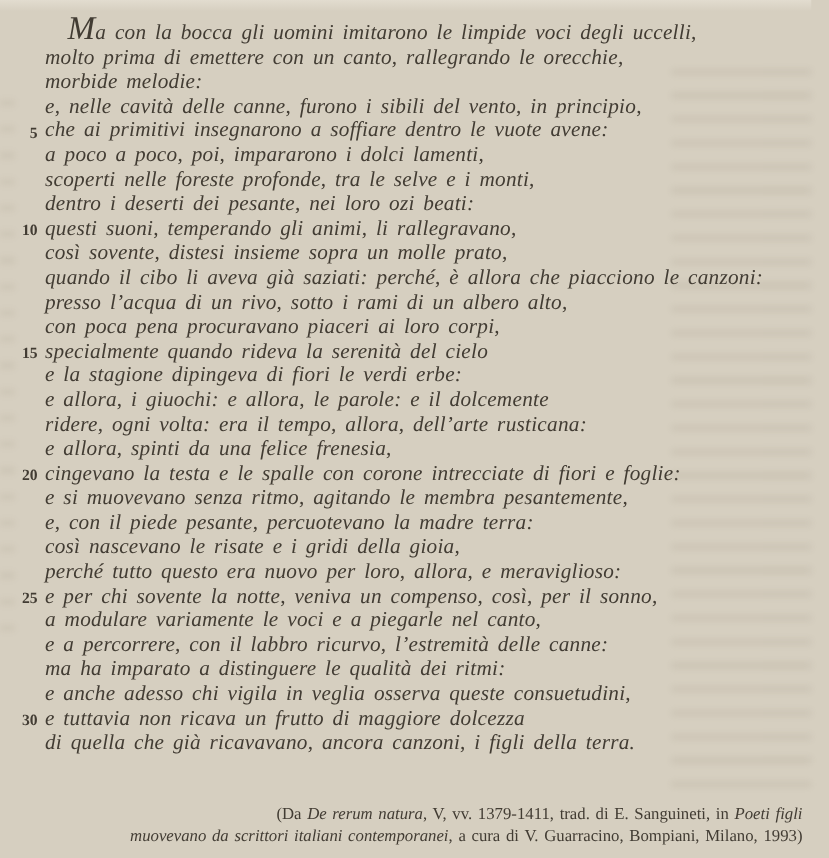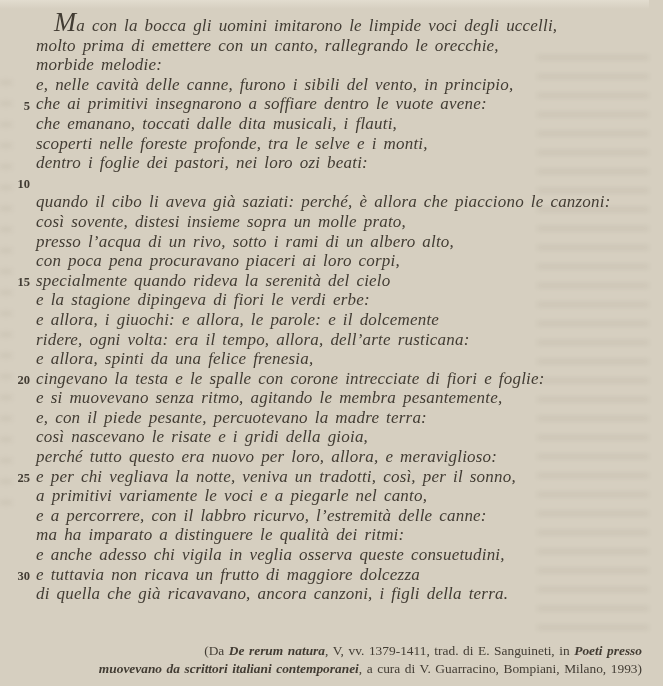--- a/index.html
+++ b/index.html
@@ -37,57 +37,57 @@
     color:var(--ink,#423c33);
   }
   .first-line{padding-left:18px;}
   .initial{font-size:26.5px;line-height:0;}
   .citation{
     position:absolute;left:40px;right:7px;top:642px;text-align:right;
     font-size:13.4px;line-height:17.6px;
     color:var(--ink,#423c33);
     word-spacing:1.2px;
   }
-  .citation .it{font-style:italic;font-weight:bold;}
+  .citation .it{font-style:italic;}
 </style>
 </head>
 <body style="background: rgb(214, 207, 192);">
 
 <div class="page">
   <div class="bleed bleed-right"></div>
   <div class="bleed bleed-left"></div>
   <div class="poem" id="poem">
       <div class="poem-line first-line"><span class="initial">M</span><span>a con la bocca gli uomini imitarono le limpide voci degli uccelli,</span></div>
       <div class="poem-line"><span>molto prima di emettere con un canto, rallegrando le orecchie,</span></div>
       <div class="poem-line"><span>morbide melodie:</span></div>
       <div class="poem-line"><span>e, nelle cavità delle canne, furono i sibili del vento, in principio,</span></div>
       <div class="poem-line"><span class="line-num">5</span><span>che ai primitivi insegnarono a soffiare dentro le vuote avene:</span></div>
-      <div class="poem-line"><span>che emanano, toccati dalle dita musicali, i flauti,</span></div>
+      <div class="poem-line"><span>a poco a poco, poi, impararono i dolci lamenti,</span></div>
       <div class="poem-line"><span>scoperti nelle foreste profonde, tra le selve e i monti,</span></div>
-      <div class="poem-line"><span>dentro i foglie dei pastori, nei loro ozi beati:</span></div>
-      <div class="poem-line"><span class="line-num">10</span></div>
+      <div class="poem-line"><span>dentro i deserti dei pesante, nei loro ozi beati:</span></div>
+      <div class="poem-line"><span class="line-num">10</span><span>questi suoni, temperando gli animi, li rallegravano,</span></div>
+      <div class="poem-line"><span>così sovente, distesi insieme sopra un molle prato,</span></div>
       <div class="poem-line"><span>quando il cibo li aveva già saziati: perché, è allora che piacciono le canzoni:</span></div>
-      <div class="poem-line"><span>così sovente, distesi insieme sopra un molle prato,</span></div>
       <div class="poem-line"><span>presso l’acqua di un rivo, sotto i rami di un albero alto,</span></div>
       <div class="poem-line"><span>con poca pena procuravano piaceri ai loro corpi,</span></div>
       <div class="poem-line"><span class="line-num">15</span><span>specialmente quando rideva la serenità del cielo</span></div>
       <div class="poem-line"><span>e la stagione dipingeva di fiori le verdi erbe:</span></div>
       <div class="poem-line"><span>e allora, i giuochi: e allora, le parole: e il dolcemente</span></div>
       <div class="poem-line"><span>ridere, ogni volta: era il tempo, allora, dell’arte rusticana:</span></div>
       <div class="poem-line"><span>e allora, spinti da una felice frenesia,</span></div>
       <div class="poem-line"><span class="line-num">20</span><span>cingevano la testa e le spalle con corone intrecciate di fiori e foglie:</span></div>
       <div class="poem-line"><span>e si muovevano senza ritmo, agitando le membra pesantemente,</span></div>
       <div class="poem-line"><span>e, con il piede pesante, percuotevano la madre terra:</span></div>
       <div class="poem-line"><span>così nascevano le risate e i gridi della gioia,</span></div>
       <div class="poem-line"><span>perché tutto questo era nuovo per loro, allora, e meraviglioso:</span></div>
-      <div class="poem-line"><span class="line-num">25</span><span>e per chi vegliava la notte, veniva un tradotti, così, per il sonno,</span></div>
-      <div class="poem-line"><span>a primitivi variamente le voci e a piegarle nel canto,</span></div>
+      <div class="poem-line"><span class="line-num">25</span><span>e per chi sovente la notte, veniva un compenso, così, per il sonno,</span></div>
+      <div class="poem-line"><span>a modulare variamente le voci e a piegarle nel canto,</span></div>
       <div class="poem-line"><span>e a percorrere, con il labbro ricurvo, l’estremità delle canne:</span></div>
       <div class="poem-line"><span>ma ha imparato a distinguere le qualità dei ritmi:</span></div>
       <div class="poem-line"><span>e anche adesso chi vigila in veglia osserva queste consuetudini,</span></div>
       <div class="poem-line"><span class="line-num">30</span><span>e tuttavia non ricava un frutto di maggiore dolcezza</span></div>
       <div class="poem-line"><span>di quella che già ricavavano, ancora canzoni, i figli della terra.</span></div>
     </div>
   <div class="citation" id="citation">
-      <div><span>(Da </span><span class="it">De rerum natura</span><span>, V, vv. 1379-1411, trad. di E. Sanguineti, in </span><span class="it">Poeti presso</span></div>
+      <div><span>(Da </span><span class="it">De rerum natura</span><span>, V, vv. 1379-1411, trad. di E. Sanguineti, in </span><span class="it">Poeti figli</span></div>
       <div><span class="it">muovevano da scrittori italiani contemporanei</span><span>, a cura di V. Guarracino, Bompiani, Milano, 1993)</span></div>
     </div>
 </div>
 
 </body></html>

